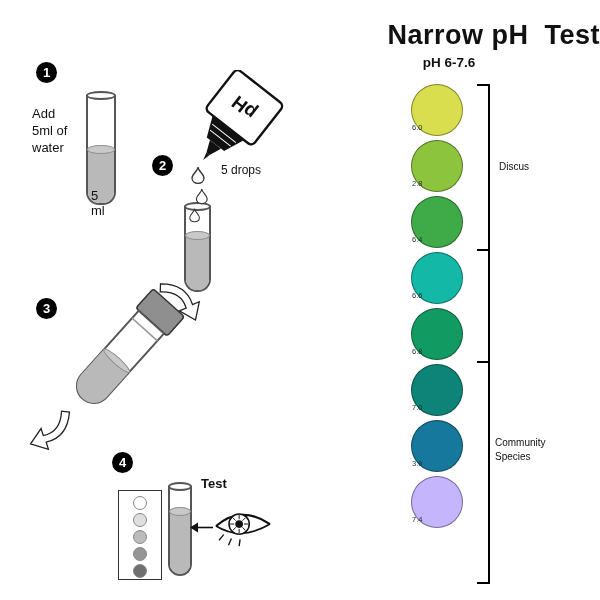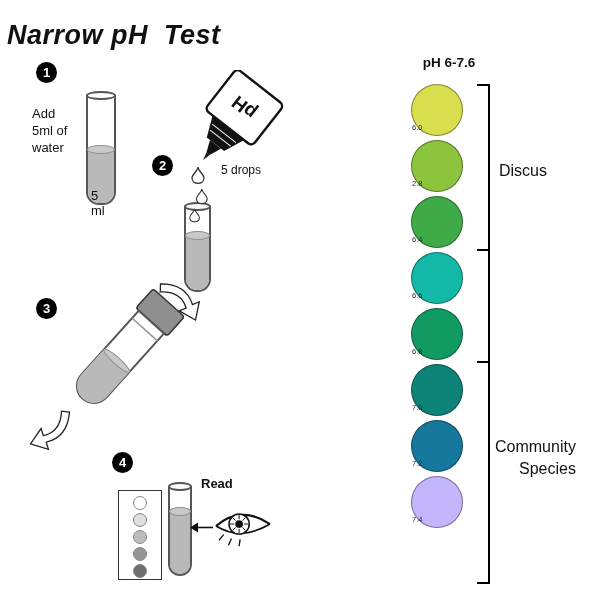--- a/index.html
+++ b/index.html
@@ -1,22 +1,22 @@
 <!DOCTYPE html>
 <html><head>
 <meta charset="utf-8">
 <style>
   * { margin:0; padding:0; box-sizing:border-box; }
   html,body { background:#fff; }
   body { font-family:"Liberation Sans", sans-serif; color:#111; }
   .canvas { position:relative; width:600px; height:600px; background:#fff; overflow:hidden; }
   .abs { position:absolute; }
 
-  .title { left:7px; right:0; top:20px; text-align:left; font-size:27px; font-weight:bold;
-           letter-spacing:.5px; white-space:pre;font-style:italic; }
+  .title { left:0; right:0; top:20px; text-align:right; font-size:27px; font-weight:bold;
+           letter-spacing:.5px; white-space:pre; }
 
   .badge { width:21px; height:21px; border-radius:50%; background:#000; color:#fff;
            font-size:13px; font-weight:bold; display:flex; align-items:center; justify-content:center; }
 
   .note { font-size:13px; line-height:1.3; white-space:pre-line; }
 
   .tube { border:2px solid #555; border-top:none; border-radius:0 0 13px 13px; background:#fff; }
   .tube .rim { position:absolute; left:-2px; right:-2px; top:-4px; height:9px;
                border:2px solid #555; border-radius:50%; background:#fdfdfd; }
   .tube .liquid { position:absolute; left:0; right:0; bottom:0; background:#b9b9b9;
@@ -30,21 +30,21 @@
 
   .read-label { font-size:13px; font-weight:600; }
   .drops-label { font-size:12px; }
 
   .chart-title { font-size:13.5px; font-weight:bold; text-align:center; }
   .swatch { width:52px; height:52px; border-radius:50%; border:1px solid rgba(0,0,0,.4); }
   .swatch span { position:absolute; left:0; right:0; bottom:3px; 
                  font-size:7.5px; color:#17302c; }
   .bracket-line { width:2px; background:#000; }
   .tick { height:2px; background:#000; }
-  .group-label { font-size:16px; line-height:1.35; white-space:pre-line;text-align:right; }
+  .group-label { font-size:10px; line-height:1.35; white-space:pre-line; }
 </style>
 </head>
 <body>
 
 <div class="canvas">
 
   <div class="abs title">Narrow pH  Test</div>
 
   <div class="abs badge" style="left:36px;top:62px">
     <span>1</span>
@@ -119,21 +119,21 @@
   <div class="abs card-dot" style="left: 133px; top: 513px; background-color: rgb(222, 222, 222);"></div>
   <div class="abs card-dot" style="left: 133px; top: 530px; background-color: rgb(188, 188, 188);"></div>
   <div class="abs card-dot" style="left: 133px; top: 547px; background-color: rgb(149, 149, 149);"></div>
   <div class="abs card-dot" style="left: 133px; top: 564px; background-color: rgb(111, 111, 111);"></div>
 
   <div class="abs tube" style="left:168px;top:486px;width:24px;height:90px">
     <div class="rim"></div>
     <div class="liquid" style="height:64px"></div>
   </div>
 
-  <div class="abs read-label" style="left:201px;top:476px">Read</div>
+  <div class="abs read-label" style="left:201px;top:476px">Test</div>
 
   <svg class="abs" style="left:190px;top:521px" width="24" height="13" viewBox="0 0 24 13">
     <line x1="23" y1="6.5" x2="7" y2="6.5" stroke="#111" stroke-width="1.6"></line>
     <polygon points="8,1.5 0,6.5 8,11.5" fill="#111"></polygon>
   </svg>
 
   <svg class="abs" style="left:212px;top:498px" width="62" height="54" viewBox="0 0 64 56">
     <path d="M4,29 Q30,7 60,27" stroke="#111" stroke-width="2.2" fill="none"></path>
     <path d="M4,29 Q30,45 60,27" stroke="#111" stroke-width="1.8" fill="none"></path>
     <circle cx="28" cy="27" r="10.5" fill="#fff" stroke="#111" stroke-width="1.6"></circle>
@@ -169,21 +169,21 @@
   <div class="abs swatch" style="left: 411px; top: 252px; background-color: #14b8a6;">
       <span>6.6</span>
     </div>
   <div class="abs swatch" style="left: 411px; top: 308px; background-color: rgb(17, 154, 98);">
       <span>6.8</span>
     </div>
   <div class="abs swatch" style="left: 411px; top: 364px; background-color: rgb(13, 132, 119);">
       <span>7.0</span>
     </div>
   <div class="abs swatch" style="left: 411px; top: 420px; background-color: rgb(21, 120, 156);">
-      <span>7.2</span>
+      <span>3.9</span>
     </div>
   <div class="abs swatch" style="left: 411px; top: 476px; background-color: #c4b5fd;">
       <span>7.4</span>
     </div>
 
   <div class="abs bracket-line" style="left:488px;top:84px;height:500px"></div>
   <div class="abs tick" style="left:477px;top:84px;width:12px"></div>
   <div class="abs tick" style="left:477px;top:249px;width:12px"></div>
   <div class="abs tick" style="left:477px;top:361px;width:12px"></div>
   <div class="abs tick" style="left:477px;top:582px;width:12px"></div>

